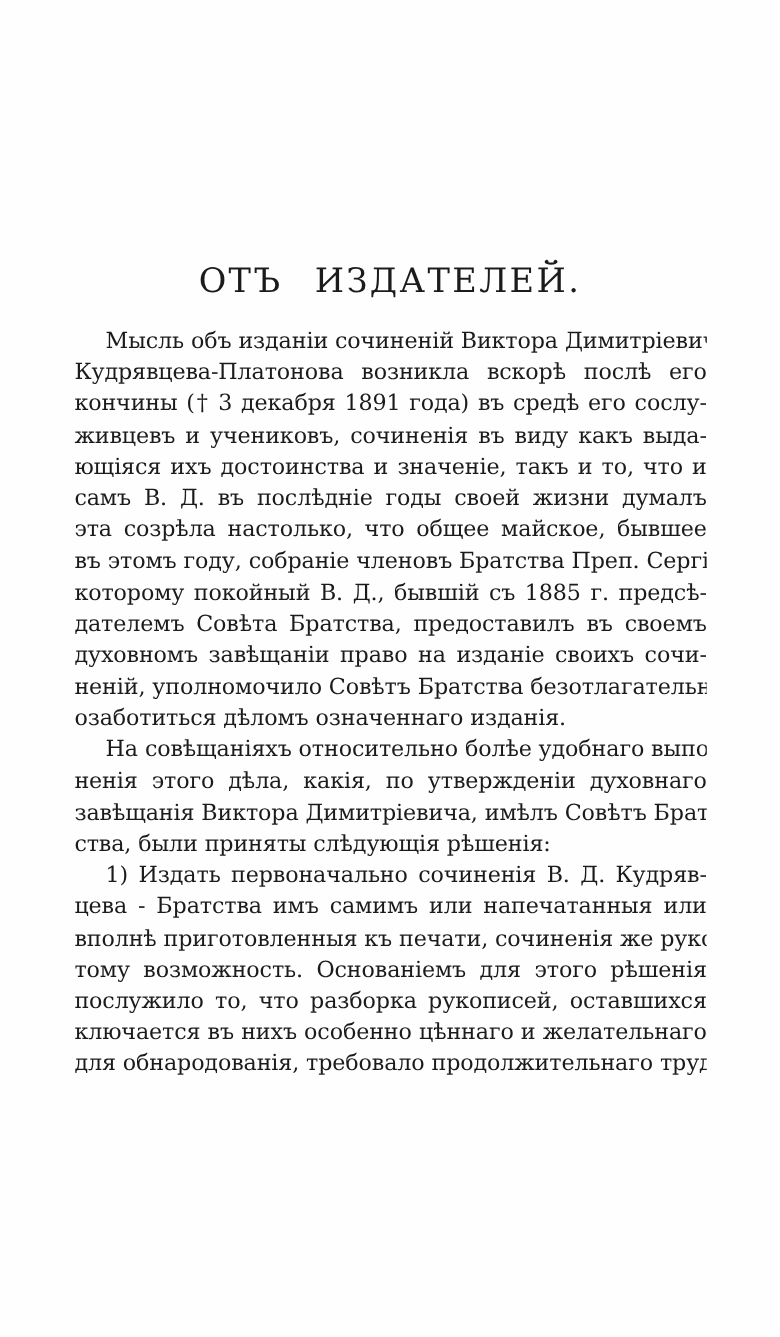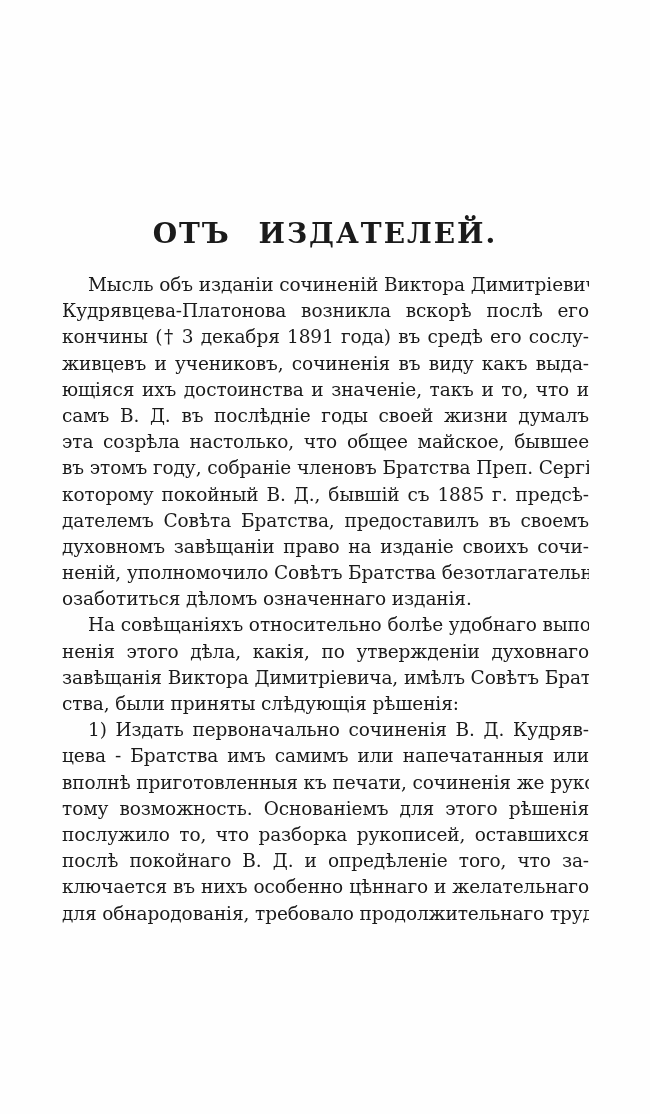--- a/index.html
+++ b/index.html
@@ -17,21 +17,21 @@
     overflow: hidden;
   }
   .title {
     position: absolute;
     top: 217px;
     left: 0;
     width: 100%;
     margin: 0;
     text-align: center;
     font-size: 28px;
-    font-weight: bold;
+    font-weight: normal;
     letter-spacing: 2px;
     word-spacing: 16px;
     white-space: nowrap;
   }
   .body-block {
     position: absolute;
     top: 272px;
     left: 62px;
     width: 527px;
   }
@@ -87,19 +87,18 @@
       <div class="line">завѣщанія Виктора Димитріевича, имѣлъ Совѣтъ Брат-</div>
       <div class="line par-end">ства, были приняты слѣдующія рѣшенія:</div>
     </div>
 
     <div class="para">
       <div class="line indent">1) Издать первоначально сочиненія В. Д. Кудряв-</div>
       <div class="line">цева - Братства имъ самимъ или напечатанныя или</div>
       <div class="line">вполнѣ приготовленныя къ печати, сочиненія же руко-</div>
       <div class="line">тому возможность. Основаніемъ для этого рѣшенія</div>
       <div class="line">послужило то, что разборка рукописей, оставшихся</div>
-      <div class="line">послѣ покойнаго В. Д. и опредѣленіе того, что за-</div>
       <div class="line">ключается въ нихъ особенно цѣннаго и желательнаго</div>
       <div class="line">для обнародованія,  требовало продолжительнаго труда</div>
     </div>
 
   </div>
 </div>
 
 </body></html>

